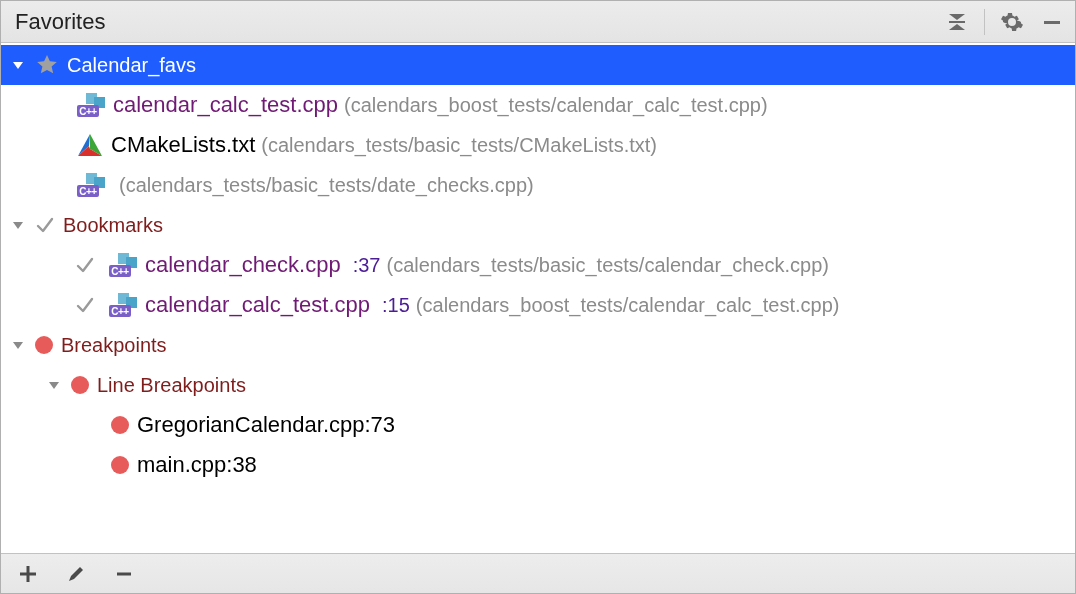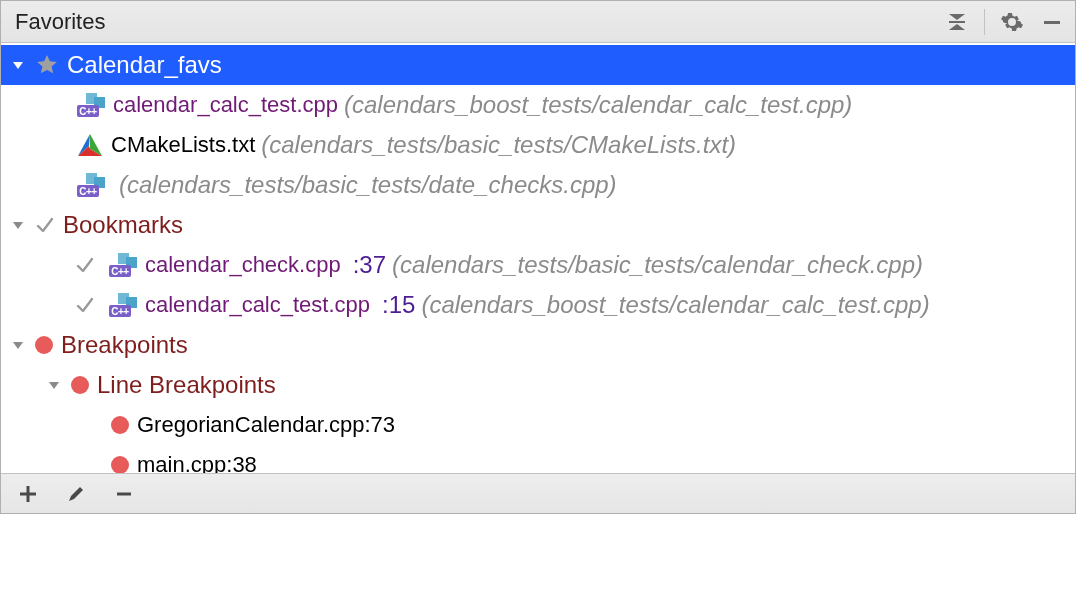--- a/index.html
+++ b/index.html
@@ -6,21 +6,21 @@
   html, body {
     margin: 0; padding: 0;
     width: 1076px; height: 594px;
     font-family: "Helvetica Neue", Arial, sans-serif;
     font-size: 22px;
     color: #000;
     background: #fff;
     overflow: hidden;
   }
   .panel {
-    width: 1076px; height: 514px;
+    width: 1076px; height: 594px;
     border: 1px solid #b0b0b0;
     display: flex;
     flex-direction: column;
     background: #fff;
   }
   
   .header {
     height: 42px;
     background: linear-gradient(#ececec,#e4e4e4);
     border-bottom: 1px solid #c2c2c2;
@@ -77,26 +77,26 @@
   }
   .arrow svg path { fill: #8a8a8a; }
   .indent { display:inline-block; flex-shrink:0; }
   .pad6 { width: 6px; flex-shrink:0; }
   .group-icon, .file-icon, .bm-icon, .bp-icon {
     flex-shrink: 0;
     margin-right: 8px;
     display: inline-flex; align-items: center; justify-content: center;
   }
   .group-label, .file-label, .file-path, .ln {
-    font-size: 24px;
+    font-size: 20px;
   }
   .group-label { color: #7f1d1d; }
   .file-link { color: #701a75; text-decoration: none; }
   .file-black { color: #000; text-align: right; }
-  .file-path { color: #8b8b8b; margin-left: 6px; font-style: italic; }
+  .file-path { color: #8b8b8b; margin-left: 6px; }
   .ln { color: #4c1d95; margin-left: 12px; }
   
   .footer {
     height: 40px;
     background: linear-gradient(#ededed,#e6e6e6);
     border-top: 1px solid #c2c2c2;
     display: flex;
     align-items: center;
     gap: 22px;
     padding-left: 14px;

